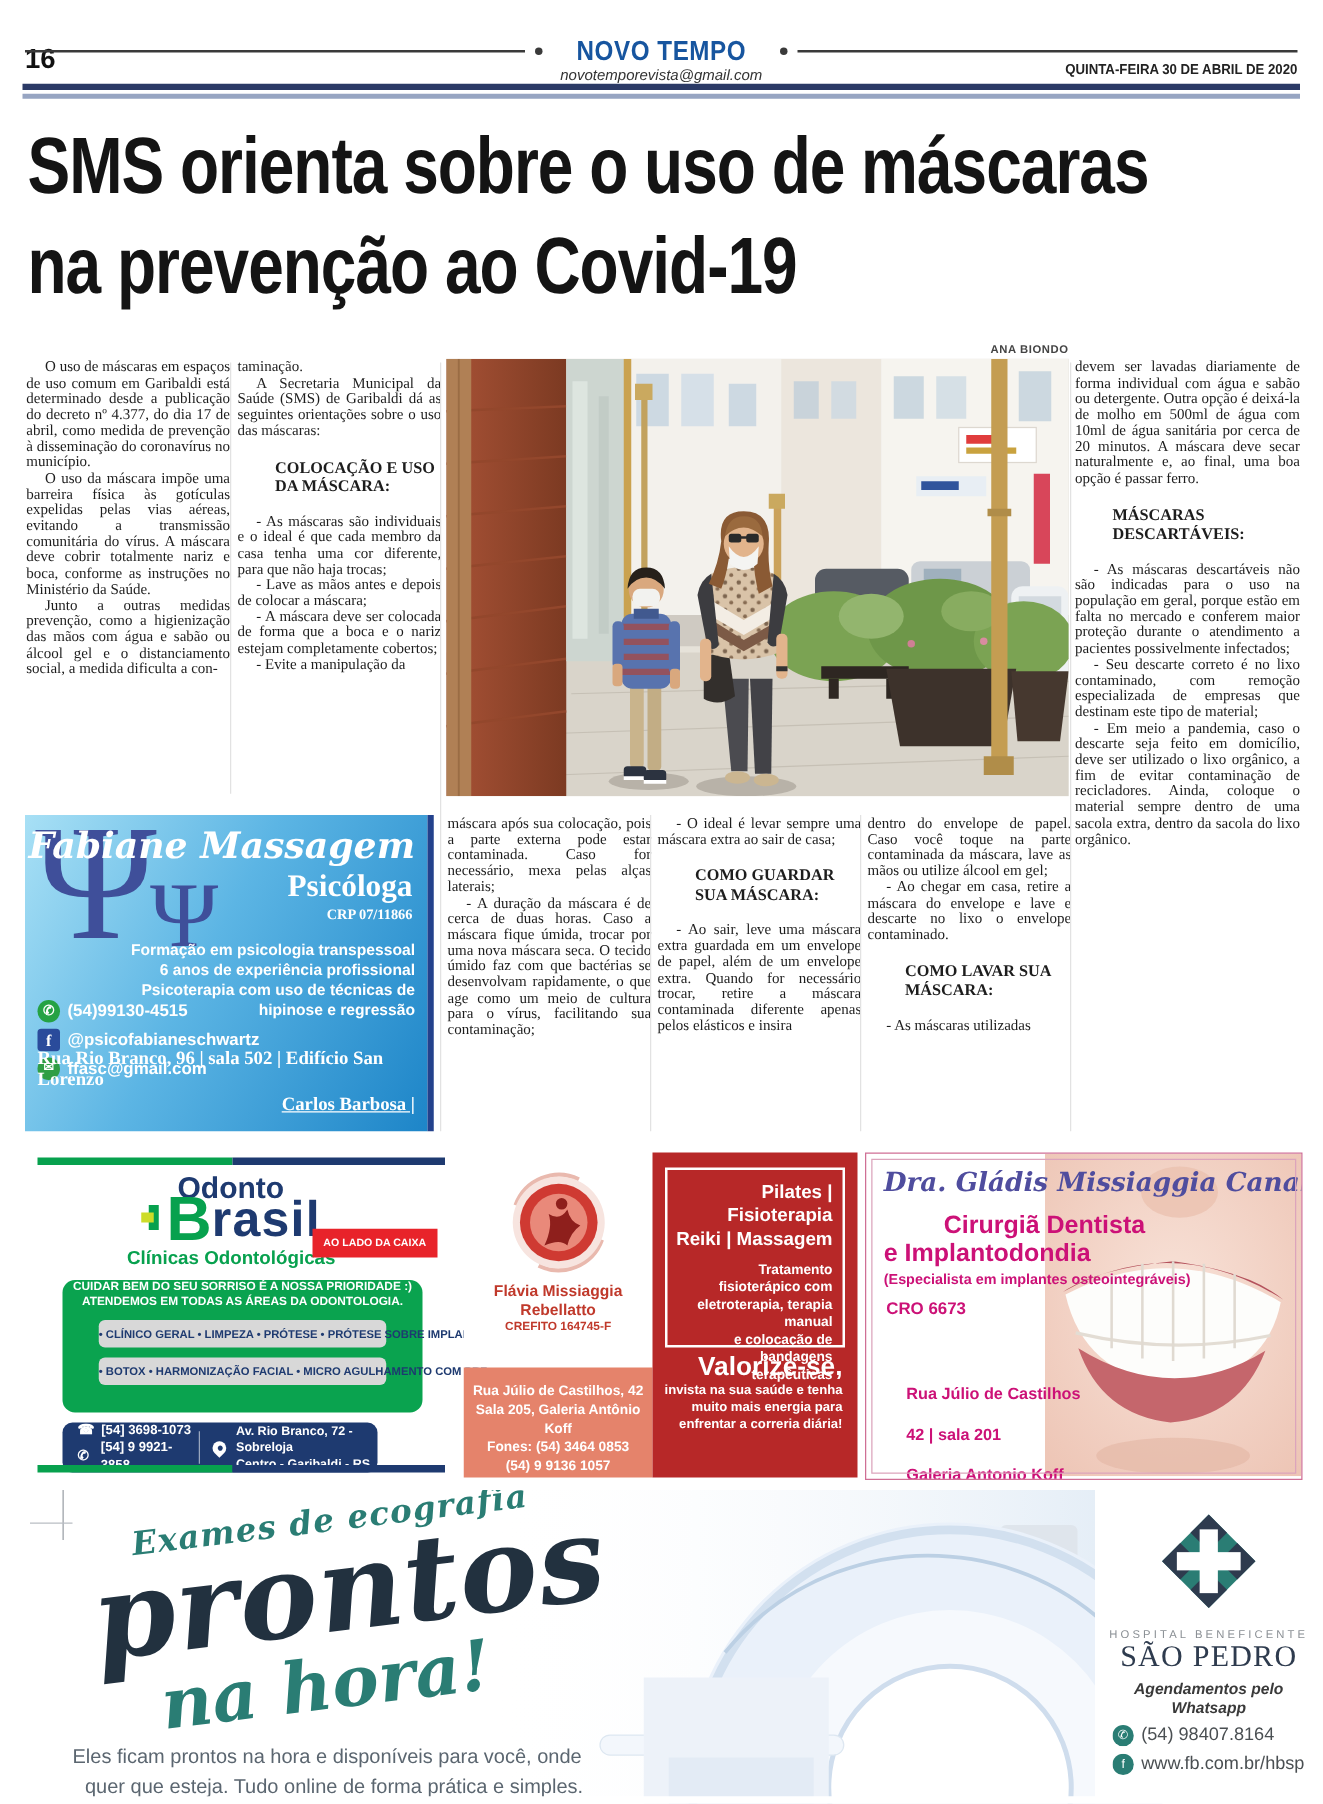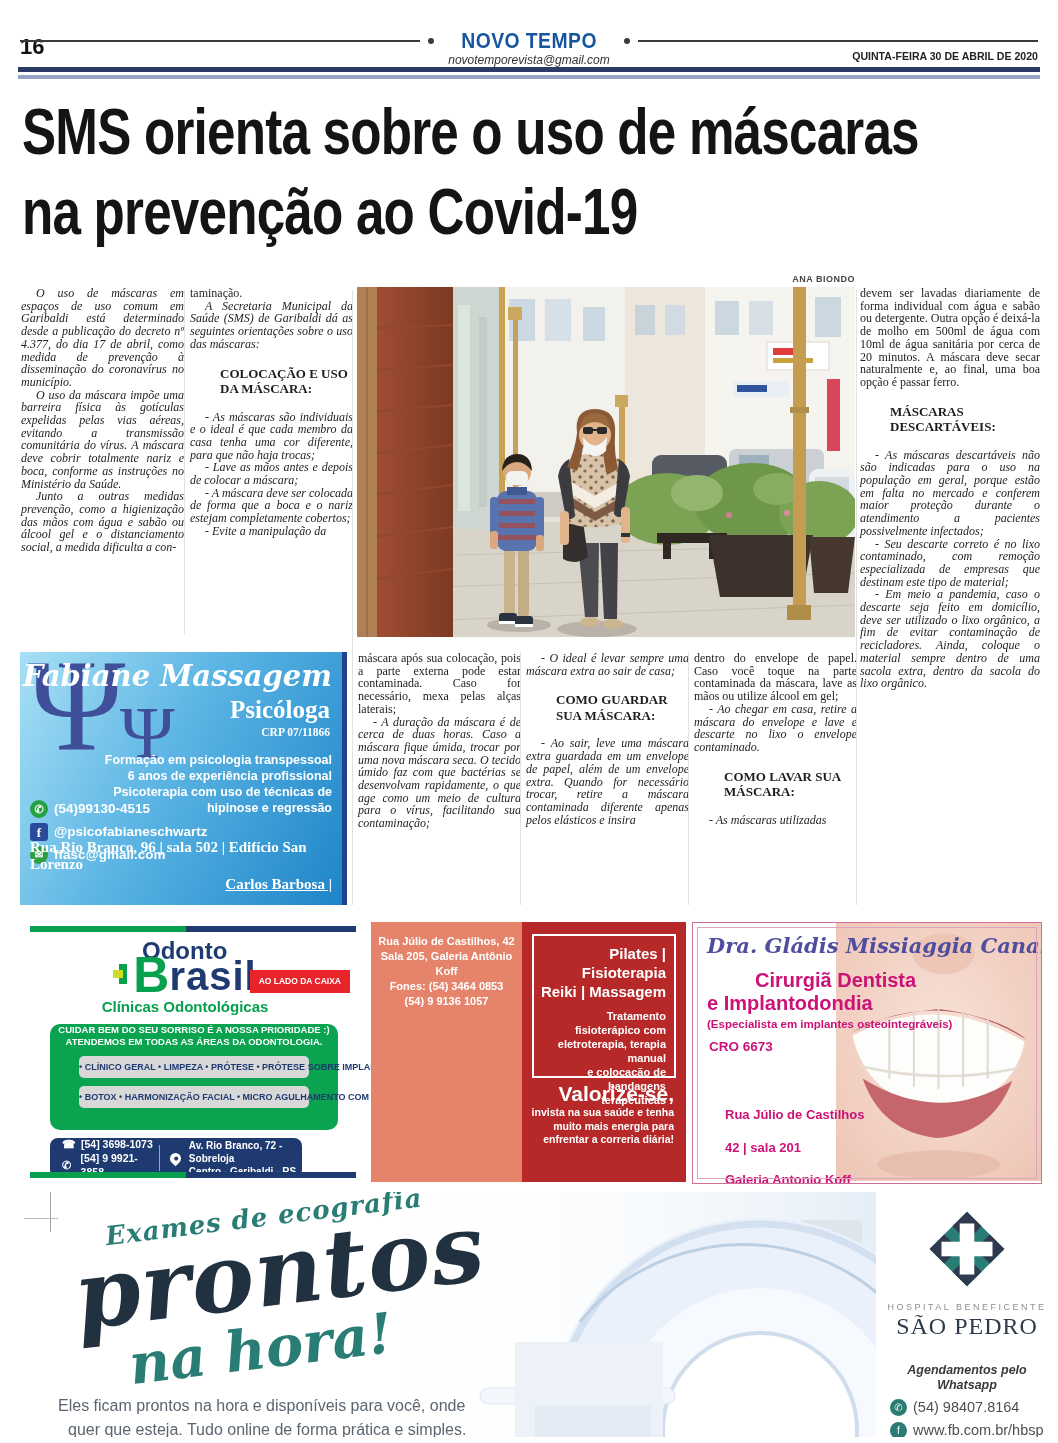--- a/index.html
+++ b/index.html
@@ -24,21 +24,21 @@
            transform:scaleX(.8);transform-origin:0 50%;white-space:nowrap;}
   
   .col{position:absolute;width:163px;text-align:justify;
        font:12px/12.7px "Liberation Serif",serif;color:#1d1d1d;}
   .c1{left:21px;top:287px;height:352px;}
   .c2{left:190px;top:287px;height:352px;}
   .c3{left:358px;top:652px;height:256px;}
   .c4{left:526px;top:652px;height:256px;}
   .c5{left:694px;top:652px;height:256px;}
   .c6{left:860px;top:287px;width:180px;height:622px;}
-  .col p.para{margin:0;text-indent:15px;font-style:italic;}
+  .col p.para{margin:0;text-indent:15px;}
   .col p.cont{margin:0;}
   .col p.subhead{margin:15px 0 14px;padding-left:30px;font-weight:700;font-size:13px;line-height:15.5px;text-align:left;}
   .divider{position:absolute;width:1px;background:#e2e2e2;}
   
   .photo-credit{position:absolute;left:357px;top:274px;width:498px;text-align:right;
                 font:700 9px/10px "Liberation Sans",sans-serif;color:#444;letter-spacing:.5px;}
   .photo-wrap{position:absolute;left:357px;top:287px;width:498px;height:350px;overflow:hidden;background:#e9e7e2;}
   
   .ad-fabiane{position:absolute;left:20px;top:652px;width:322px;height:253px;overflow:hidden;
      background:linear-gradient(118deg,#a8e0f5 0%,#5cb5e4 45%,#1d85c8 100%);border-right:5px solid #23418c;}
@@ -66,21 +66,21 @@
   .ob-bar .g{width:48%;background:#07a14e;} .ob-bar .n{width:52%;background:#1e3a70;}
   .ob-logo{position:absolute;left:60px;top:18px;width:210px;}
   .ob-odonto{display:block;font:700 24px/22px "Liberation Sans",sans-serif;color:#1e3a70;margin-left:62px;}
   .ob-row{display:flex;align-items:flex-end;justify-content:center;margin-top:-8px;}
   .ob-cross{position:relative;width:20px;height:20px;margin:0 0 12px 0;}
   .ob-cross::before{content:"";position:absolute;left:6px;top:0;width:8px;height:20px;background:#07a14e;}
   .ob-cross::after{content:"";position:absolute;left:0;top:6px;width:10px;height:8px;background:#cddc29;}
   .ob-b{font:700 50px/42px "Liberation Sans",sans-serif;color:#07a14e;}
   .ob-rasil{font:700 40px/40px "Liberation Sans",sans-serif;color:#1e3a70;letter-spacing:1px;}
   .ob-sub{display:block;text-align:center;font:700 15px/17px "Liberation Sans",sans-serif;color:#07a14e;margin-top:2px;}
-  .ob-badge{position:absolute;right:16px;top:48px;background:#e8232a;color:#fff;
+  .ob-badge{position:absolute;right:16px;top:61px;background:#e8232a;color:#fff;
             font:700 8.5px/9px "Liberation Sans",sans-serif;padding:7px 9px;}
   .ob-green{position:absolute;left:30px;top:102px;width:288px;height:106px;background:#0aa34f;border-radius:10px;}
   .ob-gl{color:#fff;font:700 9.5px/12px "Liberation Sans",sans-serif;text-align:center;margin:0 8px;}
   .ob-gl.first{margin-top:11px;}
   .ob-pill{margin:8px auto 0;width:230px;height:22px;background:#d8d8d8;border-radius:5px;
            color:#1e3a70;font:700 9px/22px "Liberation Sans",sans-serif;text-align:center;white-space:nowrap;}
   .ob-contact{position:absolute;left:30px;top:216px;width:252px;height:40px;background:#1e3a70;border-radius:8px;
               display:flex;align-items:center;color:#fff;}
   .ob-phones{width:118px;padding-left:12px;}
   .ob-pline{display:flex;align-items:center;font:700 10.5px/14px "Liberation Sans",sans-serif;}
@@ -121,21 +121,21 @@
   .gl-cro{position:absolute;left:16px;top:116px;z-index:2;font:700 13.5px/16px "Liberation Sans",sans-serif;color:#cc1177;}
   .gl-addr{position:absolute;left:16px;top:168px;z-index:2;}
   .gl-addr p{margin:16px;font:700 13px/16.5px "Liberation Sans",sans-serif;color:#cc1177;}
   
   .ad-eco{position:absolute;left:0;top:1192px;width:1058px;height:251px;background:#fff;overflow:hidden;}
   .eco-scan{position:absolute;left:330px;top:0;}
   .sp-panel{position:absolute;left:876px;top:0;width:182px;height:251px;background:#fff;text-align:center;}
   .sp-logo{margin:16px auto 0;display:block;}
   .sp-type{font:400 9px/11px "Liberation Sans",sans-serif;color:#8a8f94;letter-spacing:2.5px;margin-top:12px;}
   .sp-name{font:400 24px/26px "Liberation Serif",serif;color:#2e3b4e;letter-spacing:1px;}
-  .sp-agenda{font:italic 700 12.5px/15px "Liberation Sans",sans-serif;color:#3a3a3a;margin-top:24px;}
+  .sp-agenda{font:italic 700 12.5px/15px "Liberation Sans",sans-serif;color:#3a3a3a;margin-top:5px;}
   .sp-row{display:flex;align-items:center;justify-content:flex-start;margin:6px 0 0 14px;
           font:400 14.5px/17px "Liberation Sans",sans-serif;color:#4a4f52;white-space:nowrap;overflow:hidden;}
   .spi{display:inline-flex;align-items:center;justify-content:center;width:17px;height:17px;border-radius:50%;
        margin-right:6px;flex:0 0 17px;font-size:10px;color:#fff;background:#2a7d74;}
   .eco-rot{position:absolute;left:66px;top:34px;transform:rotate(-7deg);transform-origin:0 0;z-index:2;}
   .eco-kicker{font:italic 700 26px/30px "DejaVu Serif",serif;color:#2a7d74;margin-left:38px;letter-spacing:1px;}
   .eco-main{font:italic 700 94px/82px "DejaVu Serif",serif;color:#22313f;letter-spacing:1px;}
   .eco-sub{font:italic 700 56px/54px "DejaVu Serif",serif;color:#2a7d74;margin:6px 0 0 46px;}
   .eco-b1{position:absolute;left:58px;top:204px;font:400 16px/20px "Liberation Sans",sans-serif;color:#5b6670;z-index:2;}
   .eco-b2{position:absolute;left:68px;top:228px;font:400 16px/20px "Liberation Sans",sans-serif;color:#5b6670;z-index:2;}
@@ -417,20 +417,33 @@
       </div>
     </div>
     <div class="ob-bar bottom">
         <span class="g"></span>
         <span class="n"></span>
       </div>
   </div>
 
   <div class="ad-flavia">
     <div class="fv-left">
+      <div class="fv-top">
+        <svg class="fv-logo" width="92" height="92" viewBox="0 0 80 80">
+          <path d="M10,28 a32,32 0 0 1 44,-18" stroke="#e9b9ae" stroke-width="3" fill="none"></path>
+          <path d="M70,52 a32,32 0 0 1 -44,18" stroke="#e9b9ae" stroke-width="3" fill="none"></path>
+          <circle cx="40" cy="40" r="32" fill="#f7e4df"></circle>
+          <circle cx="40" cy="40" r="27" fill="#cf3a32"></circle>
+          <circle cx="40" cy="40" r="20" fill="#e9897a"></circle>
+          <path d="M30,56 q6,-13 3,-22 q8,5 13,-3 q2,9 9,11 q-7,5 -9,14 q-5,-5 -16,0 z" fill="#8e1f1c"></path>
+          <circle cx="42" cy="27" r="4" fill="#8e1f1c"></circle>
+        </svg>
+        <div class="fv-name">Flávia Missiaggia Rebellatto</div>
+        <div class="fv-crefito">CREFITO 164745-F</div>
+      </div>
       <div class="fv-bottom">
           <p class="fv-line">Rua Júlio de Castilhos, 42</p>
           <p class="fv-line">Sala 205, Galeria Antônio Koff</p>
           <p class="fv-line">Fones: (54) 3464 0853</p>
           <p class="fv-line">(54) 9 9136 1057</p>
         </div>
     </div>
     <div class="fv-right">
       <div class="fv-box">
         <div class="fv-t">Pilates | Fisioterapia</div>

